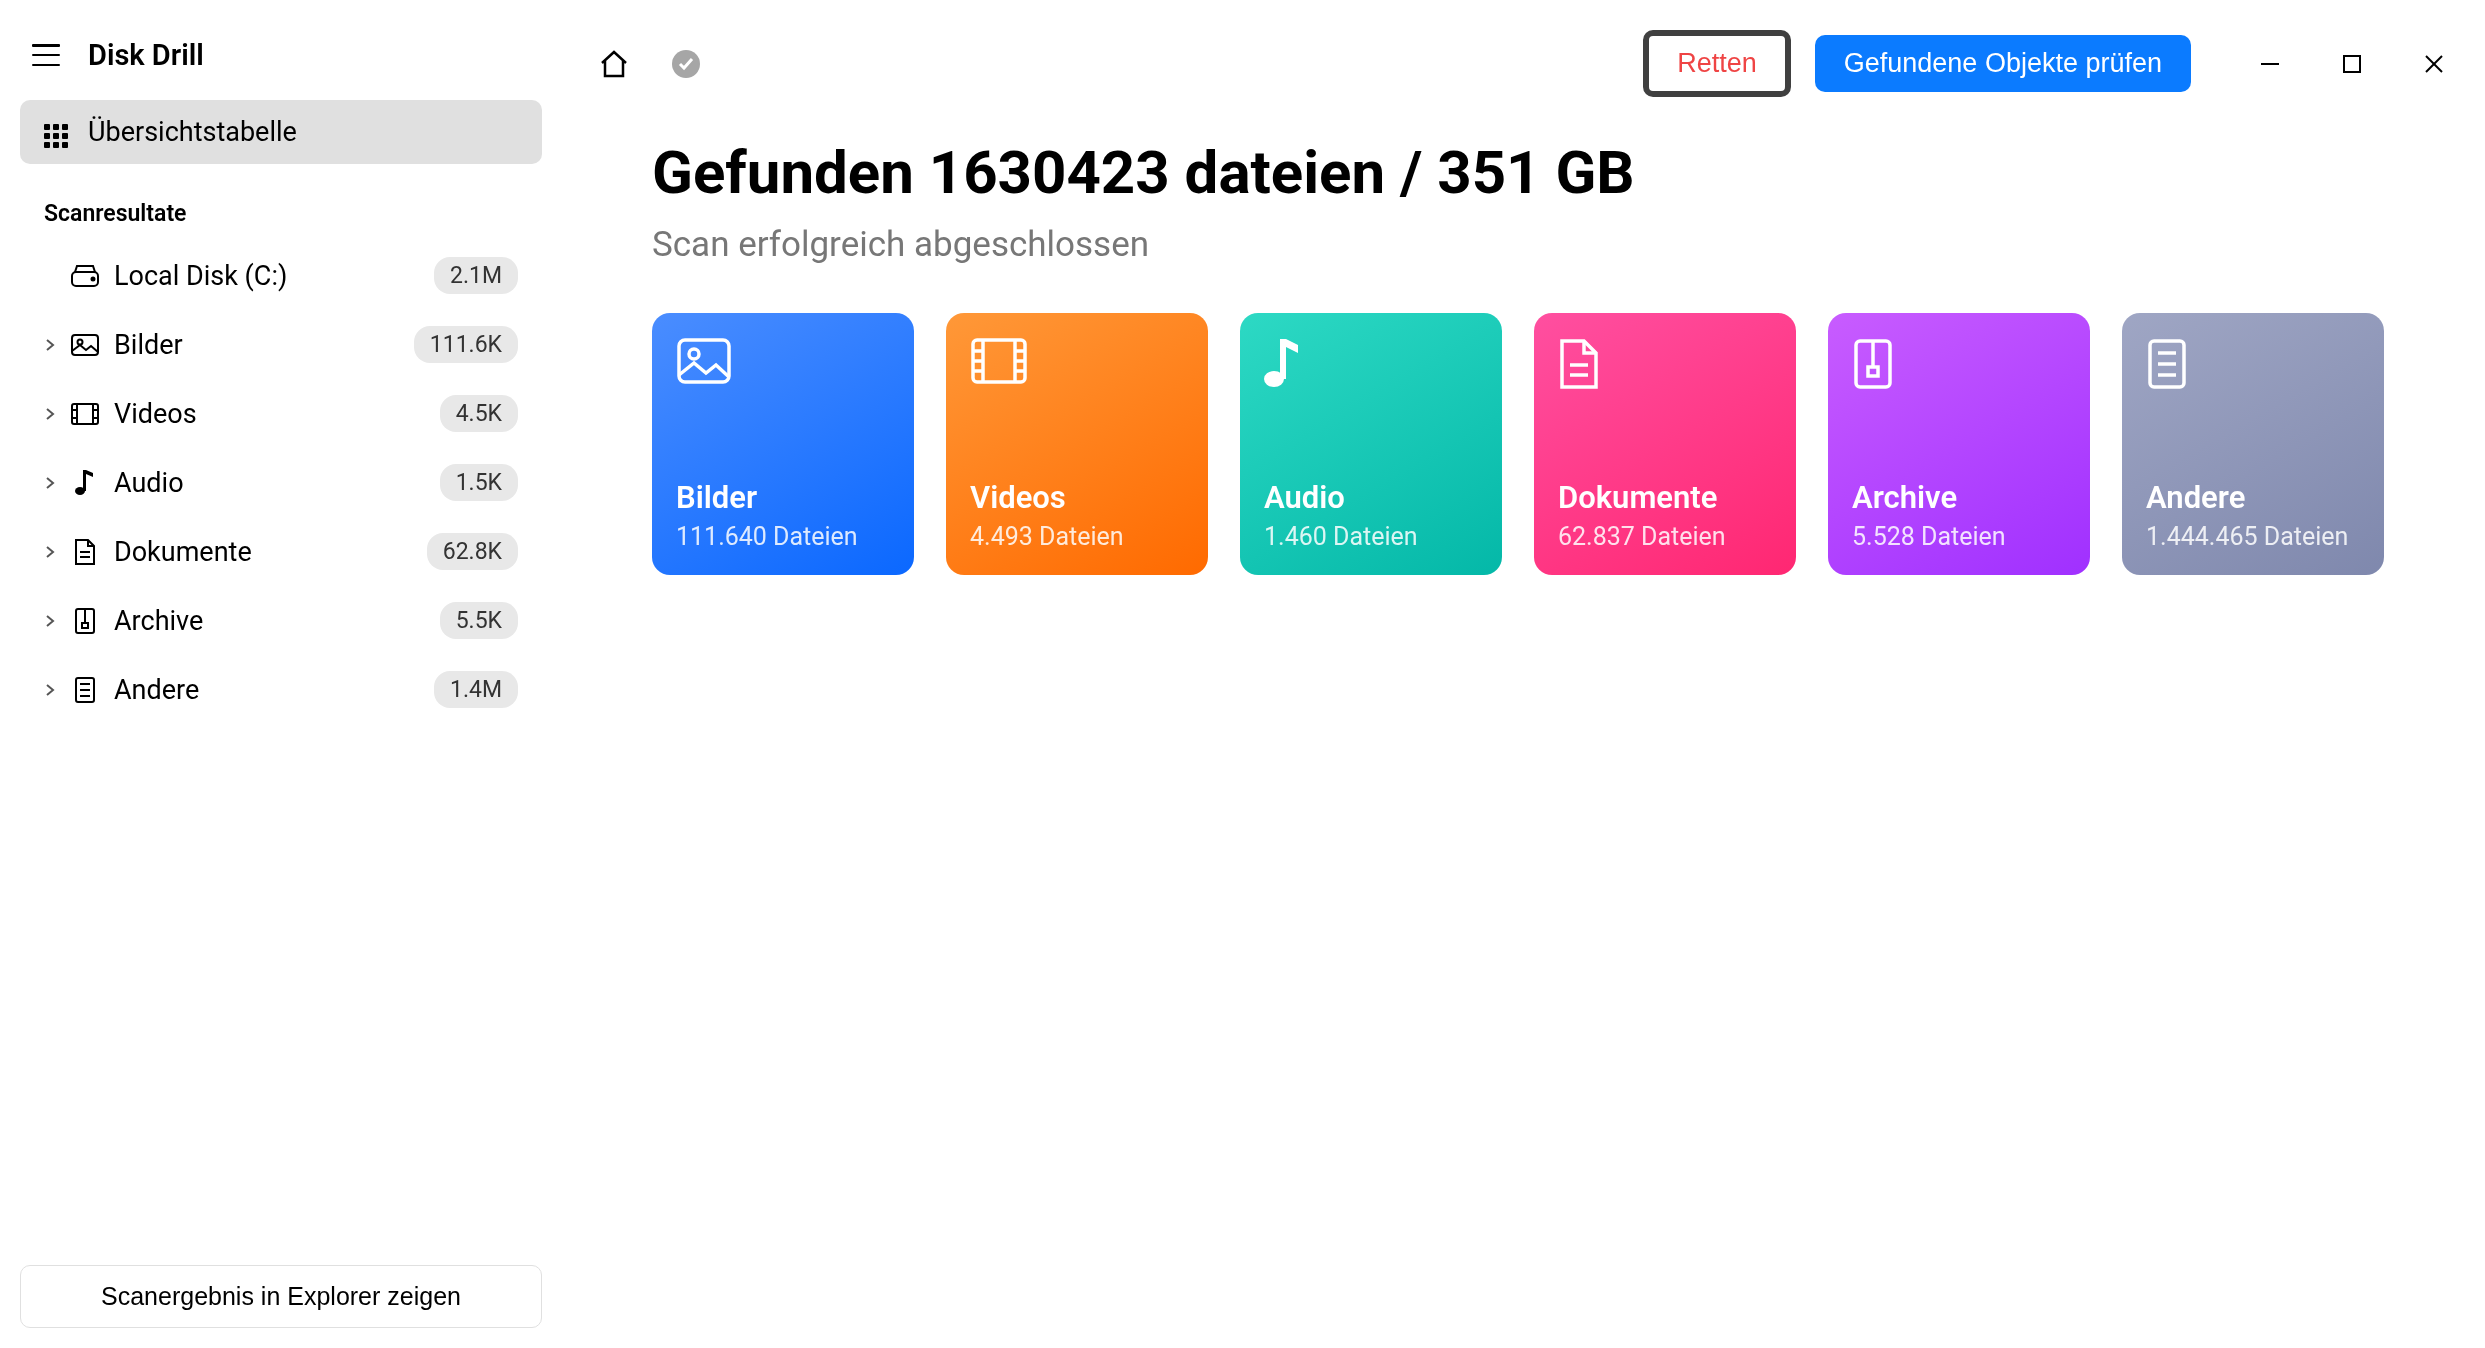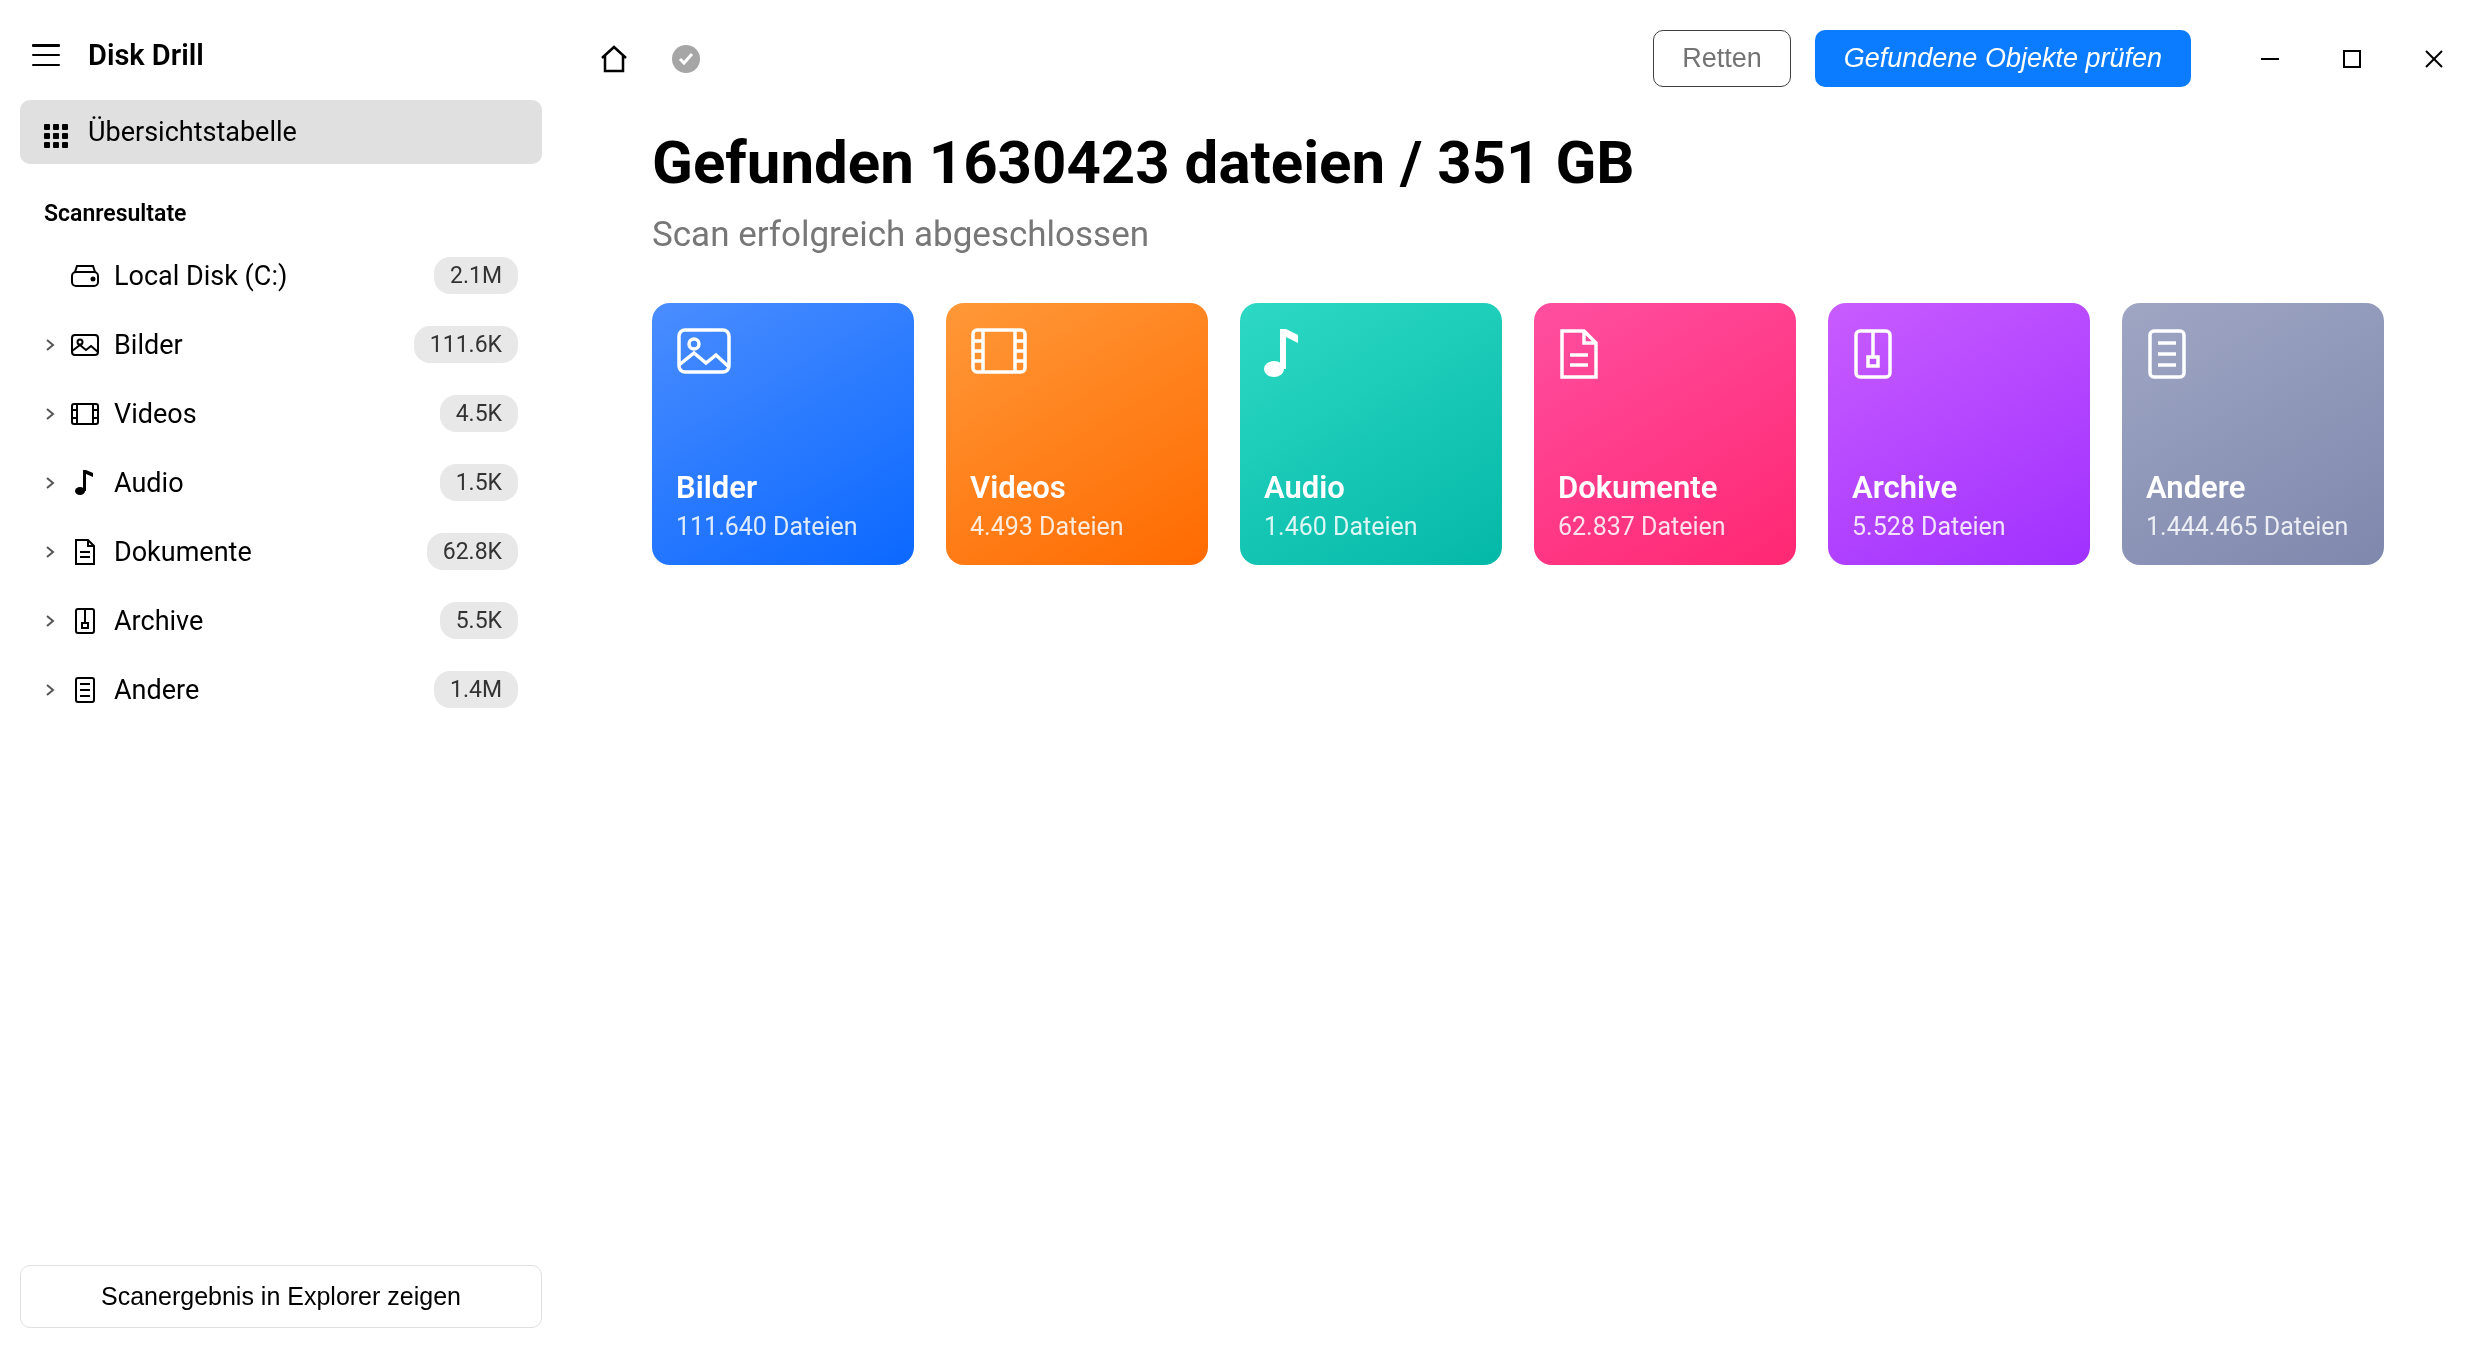--- a/index.html
+++ b/index.html
@@ -149,27 +149,26 @@
     .topbar-spacer { flex: 1; }
     .btn {
       font-size: 27px;
       padding: 12px 28px;
       border-radius: 10px;
       cursor: pointer;
       border: 1px solid transparent;
     }
     .btn-outline {
       background: #fff;
-      border: 1px solid #404040;
-      color: #737373;
+      border: 6px solid #404040;
+      color: #ef4444;
     }
     .btn-primary {
       background: #0b7bff;
       color: #fff;
-      font-style: italic;
     }
     .win-controls {
       display: flex;
       gap: 52px;
       margin-left: 40px;
       align-items: center;
     }
     .win-btn {
       width: 30px;
       height: 30px;

